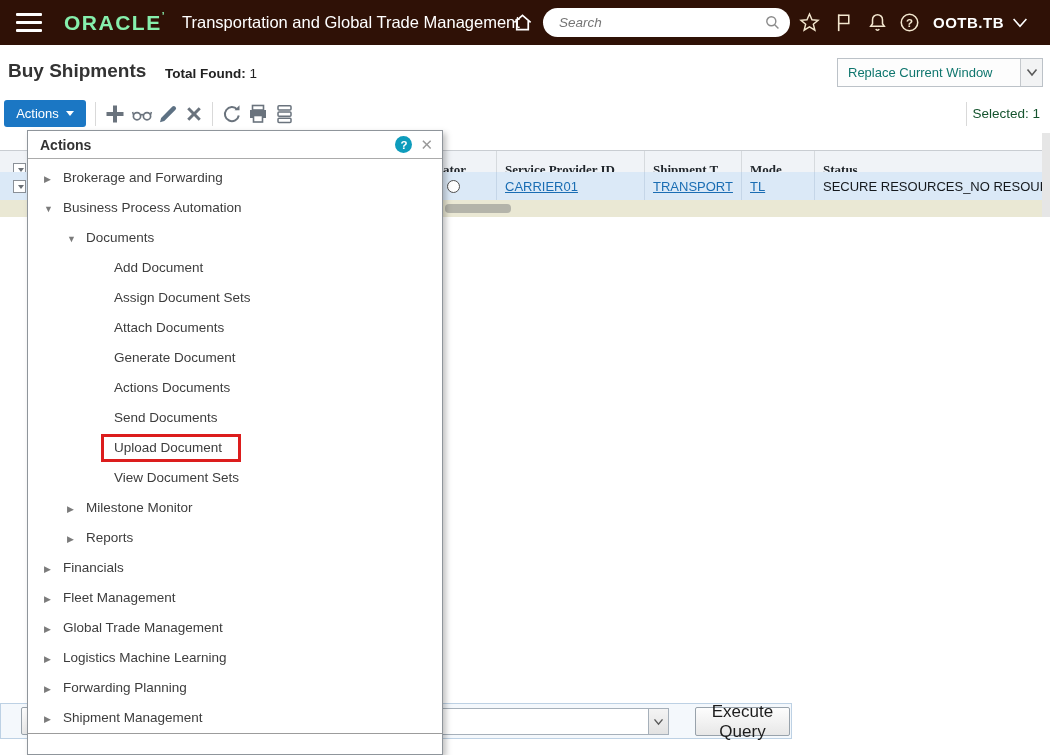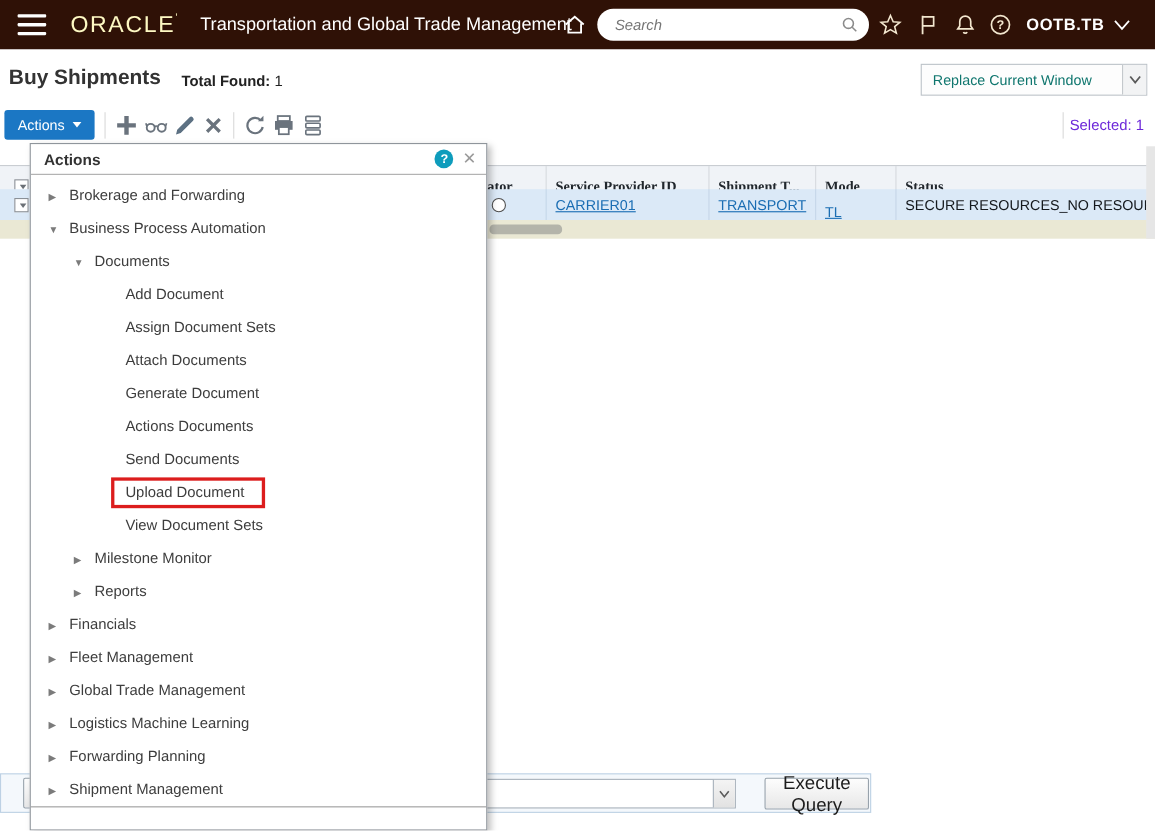--- a/index.html
+++ b/index.html
@@ -3,21 +3,21 @@
 <meta charset="utf-8">
 <style>
   * { box-sizing: border-box; margin: 0; padding: 0; }
   html,body { width:1050px; height:755px; overflow:hidden; }
   body { font-family:"Liberation Sans","DejaVu Sans",sans-serif; position:relative; background:#fff; }
 
   
   .topbar { position:absolute; left:0; top:0; width:1050px; height:45px; background:#2f1106; }
   .hamburger { position:absolute; left:16px; top:13px; width:26px; height:19px; cursor:pointer; }
   .hamburger span { display:block; height:3px; background:#fff; border-radius:1px; margin-bottom:5px; }
-  .logo { position:absolute; left:64px; top:11px; color:#fef9c3; font-size:21px; font-weight:normal; letter-spacing:1.5px; }
+  .logo { position:absolute; left:64px; top:11px; color:#86efac; font-size:21px; font-weight:bold; letter-spacing:1.5px; }
   .logo .mark { font-size:10px; vertical-align:top; }
   .app-title { position:absolute; left:182px; top:13px; color:#fff; font-size:16.5px; }
   .ticon { position:absolute; top:11px; width:23px; height:23px; }
   .search-pill { position:absolute; left:543px; top:8px; width:247px; height:29px; background:#fff; border-radius:15px; display:flex; align-items:center; padding:0 8px 0 16px; }
   .search-pill input { border:none; outline:none; flex:1; font-size:13.5px; font-style:italic; color:#444; background:transparent; font-family:inherit; }
   .user-label { position:absolute; left:933px; top:14px; color:#fff; font-size:15px; font-weight:bold; letter-spacing:.5px; }
 
   
   .pagehead { position:absolute; left:0; top:45px; width:1050px; height:50px; background:#fff; }
   .page-title { position:absolute; left:8px; top:15px; font-size:19px; font-weight:bold; color:#333; }
@@ -28,21 +28,21 @@
   .win-select .chev { width:22px; height:100%; border-left:1px solid #c4c8cc; background:#f2f3f4; display:flex; align-items:center; justify-content:center; }
 
   
   .toolbar { position:absolute; left:0; top:95px; width:1050px; height:38px; background:#fff; }
   .actions-btn { position:absolute; left:4px; top:5px; width:82px; height:27px; background:#1b77c4; border-radius:3px; color:#fff; font-size:13px; display:flex; align-items:center; justify-content:center; gap:7px; cursor:pointer; }
   .caret-down { width:0; height:0; border-left:4px solid transparent; border-right:4px solid transparent; border-top:5px solid #fff; }
   .tsep { position:absolute; top:7px; width:1px; height:24px; background:#d9d9d9; }
   .tbtn { position:absolute; top:7px; width:24px; height:24px; cursor:pointer; }
   .rec { position:absolute; top:11px; font-size:13.5px; color:#333; }
   .rec b span { margin:0 3px; }
-  .sel { position:absolute; top:11px; font-size:13.5px; color:#6d28d9; }
+  .sel { position:absolute; top:11px; font-size:13.5px; color:#14532d; }
 
   
   .thead { position:absolute; left:0; top:150px; width:1050px; height:39px; background:#f0f3f7; border-top:1px solid #c9cdd2; border-bottom:1px solid #bfc4ca;font-family:Liberation Serif, serif; }
   .hcell { position:absolute; top:0; height:100%; border-right:1px solid #d6dade; display:flex; align-items:center; font-size:13px; font-weight:bold; color:#21272d; overflow:hidden; white-space:nowrap; }
   .trow { position:absolute; left:0; top:172px; width:1050px; height:28px; background:#dbe9f7; }
   .rcell { position:absolute; top:0; height:100%; border-right:1px solid #c5d6e8; display:flex; align-items:center; font-size:13px; overflow:hidden; white-space:nowrap; }
   a.lnk { color:#1a6db3; text-decoration:underline; cursor:pointer; }
   .status-val { color:#15191d; }
   .selbox { width:13px; height:13px; border:1px solid #8a9097; background:#fff; position:relative; cursor:pointer; }
   .selbox::after { content:""; position:absolute; right:1px; top:4px; border-left:3px solid transparent; border-right:3px solid transparent; border-top:4px solid #6b7076; }
@@ -196,21 +196,21 @@
     </div>
   <div class="rcell" style="left:30px;width:467px;padding-left:417px;">
       <span class="radio"></span>
     </div>
   <div class="rcell" style="left:497px;width:148px;padding-left:8px;">
       <a class="lnk">CARRIER01</a>
     </div>
   <div class="rcell" style="left:645px;width:97px;padding-left:8px;">
       <a class="lnk">TRANSPORT</a>
     </div>
-  <div class="rcell" style="left:742px;width:73px;padding-left:8px;align-items:flex-end;">
+  <div class="rcell" style="left:742px;width:73px;padding-left:8px;">
       <a class="lnk">TL</a>
     </div>
   <div class="rcell status-val" style="left:815px;width:227px;padding-left:8px;border-right:none;">SECURE RESOURCES_NO RESOURC</div>
 </div>
 <div class="hstrip">
   <div class="hthumb"></div>
 </div>
 <div class="vstrip"></div>
 
 <div class="querybar">

